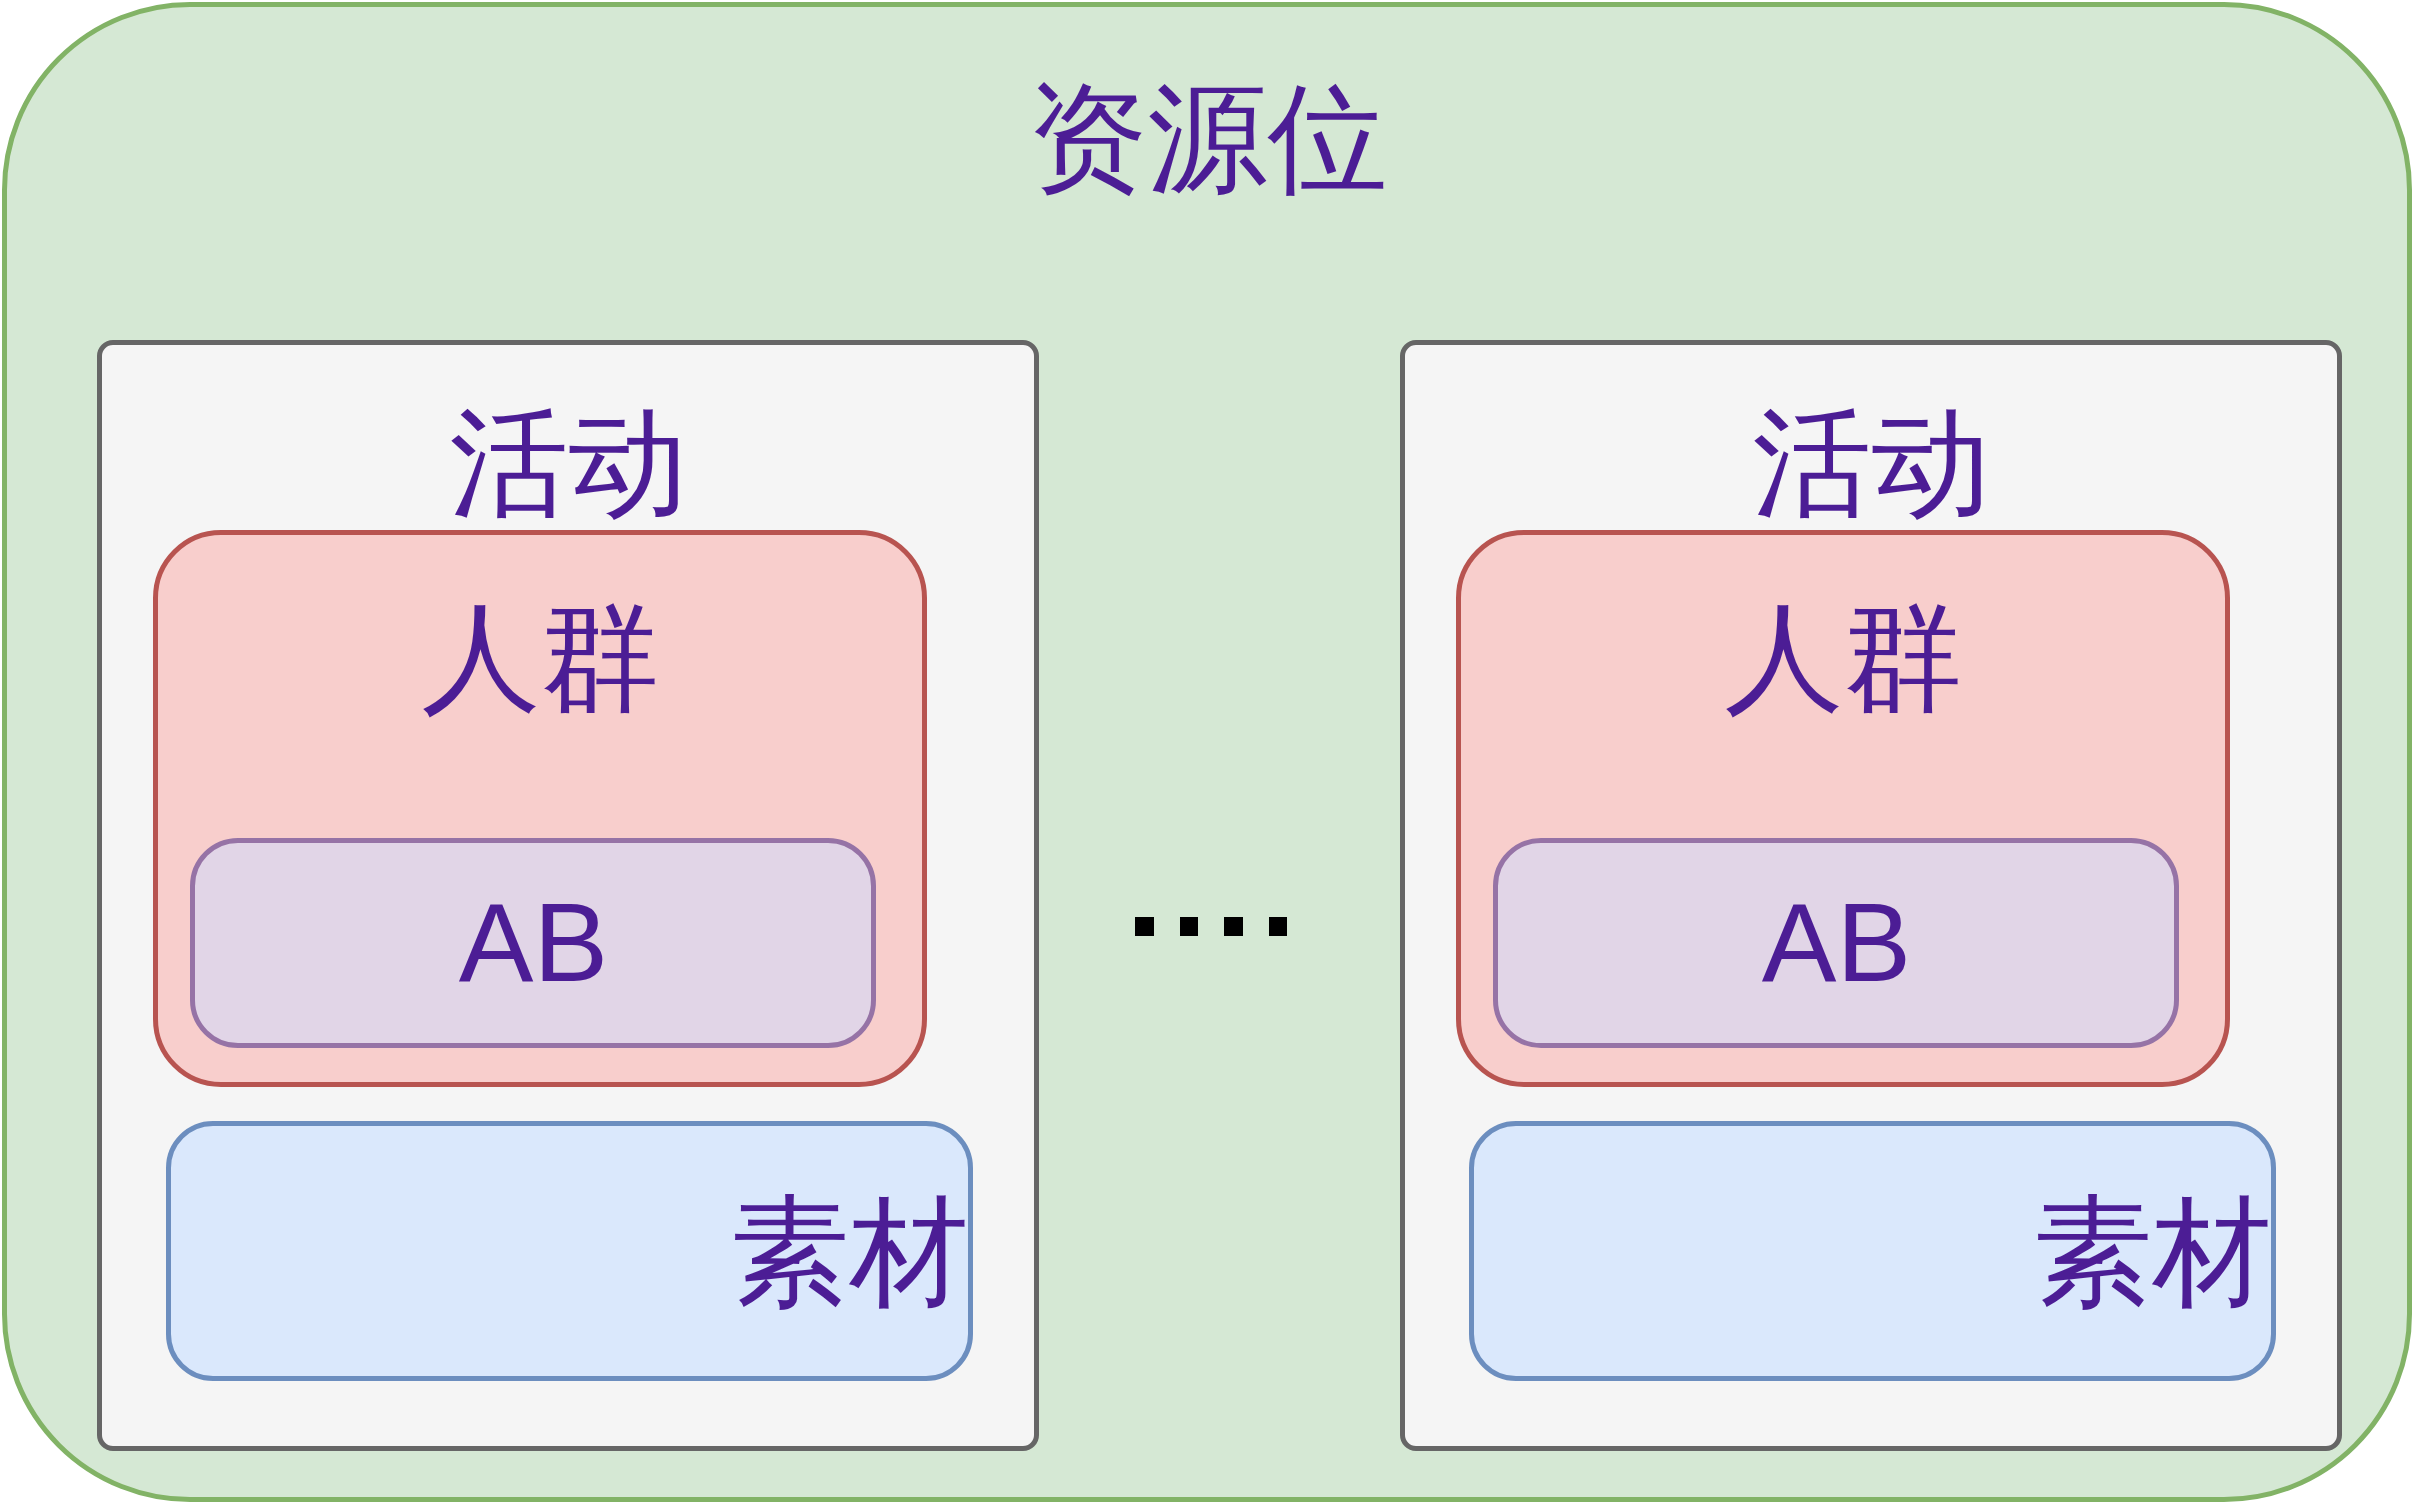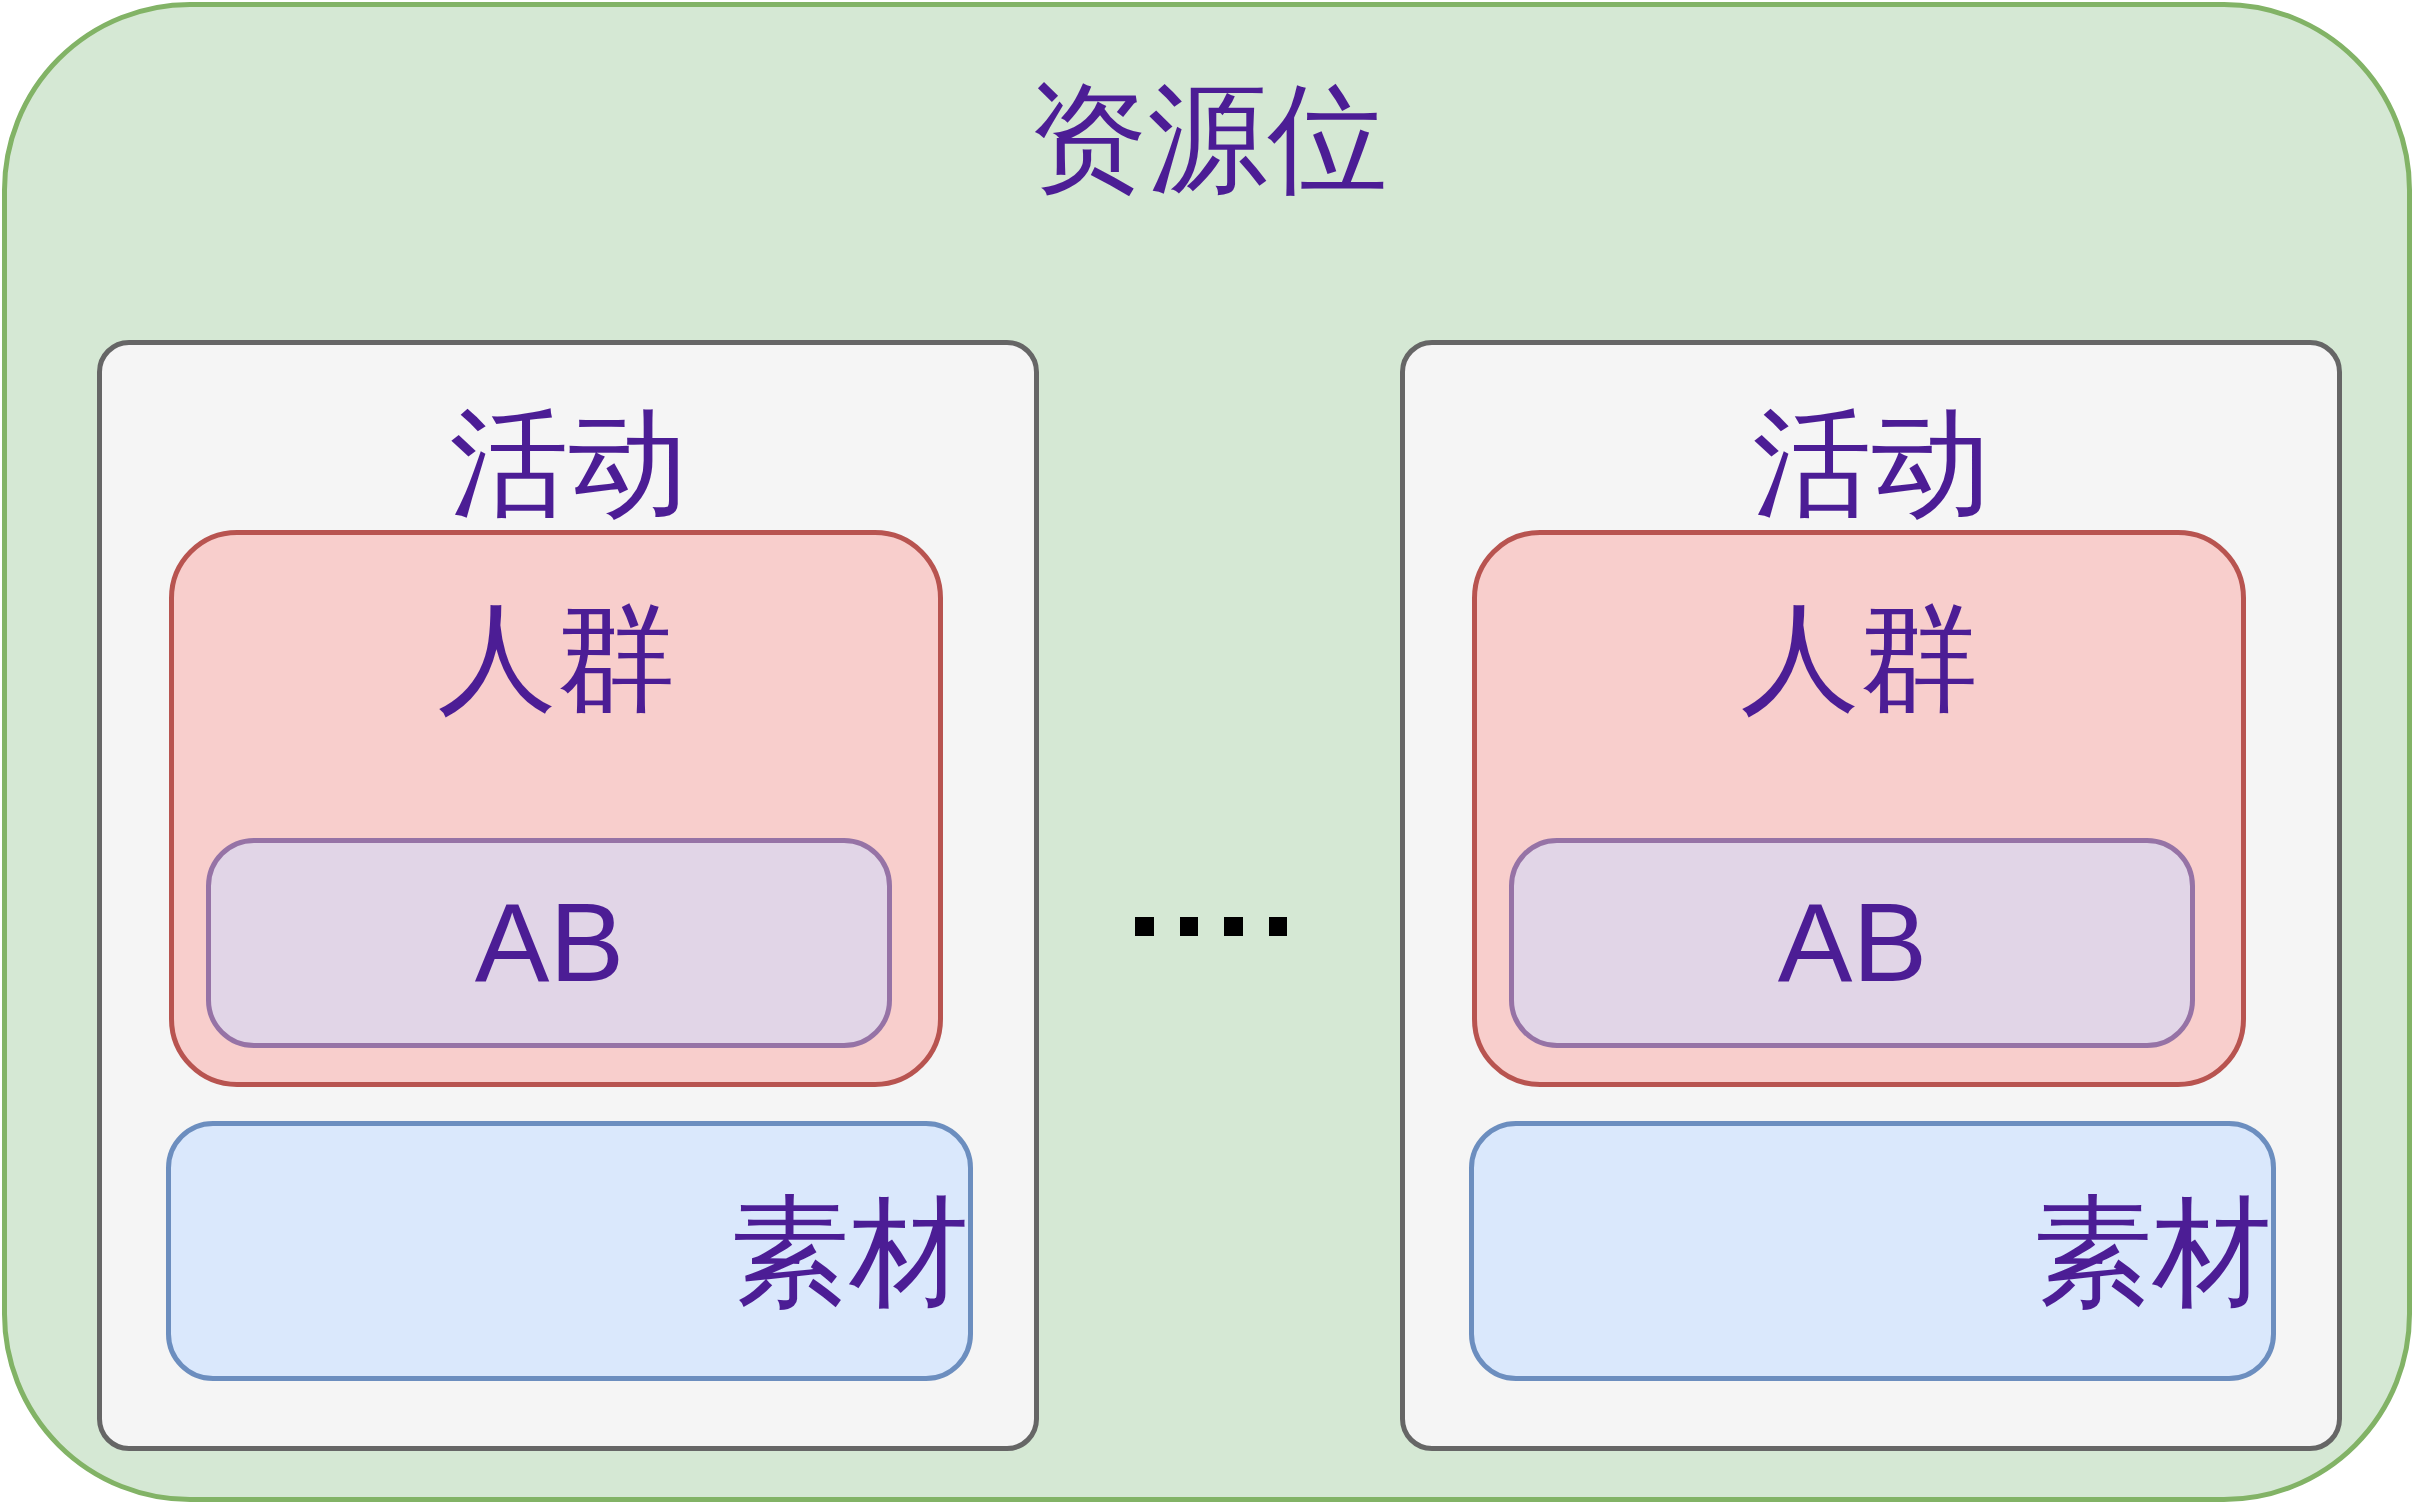--- a/index.html
+++ b/index.html
@@ -33,39 +33,39 @@
     white-space: nowrap;
   }
 
   
   .activity {
     position: absolute;
     top: 333px;
     width: 942px; height: 1111px;
     background: #f5f5f5;
     border: 5.6px solid #666666;
-    border-radius: 32px;
+    border-radius: 16px;
     box-sizing: border-box;
   }
   .activity.left  { left: 90px; }
   .activity.right { left: 1393px; }
   .activity-title {
     position: absolute;
     left: 0; top: 58px;
     width: 100%;
     text-align: center;
     font-size: 119px;
     line-height: 1;
     white-space: nowrap;
   }
 
   
   .crowd {
     position: absolute;
-    left: 67px; top: 185px;
+    left: 51px; top: 185px;
     width: 774px; height: 557px;
     background: #f8cecc;
     border: 5.6px solid #b85450;
     border-radius: 68px;
     box-sizing: border-box;
     padding-left: 26px;
   }
   .crowd-title {
     position: absolute;
     left: 0; top: 63px;

